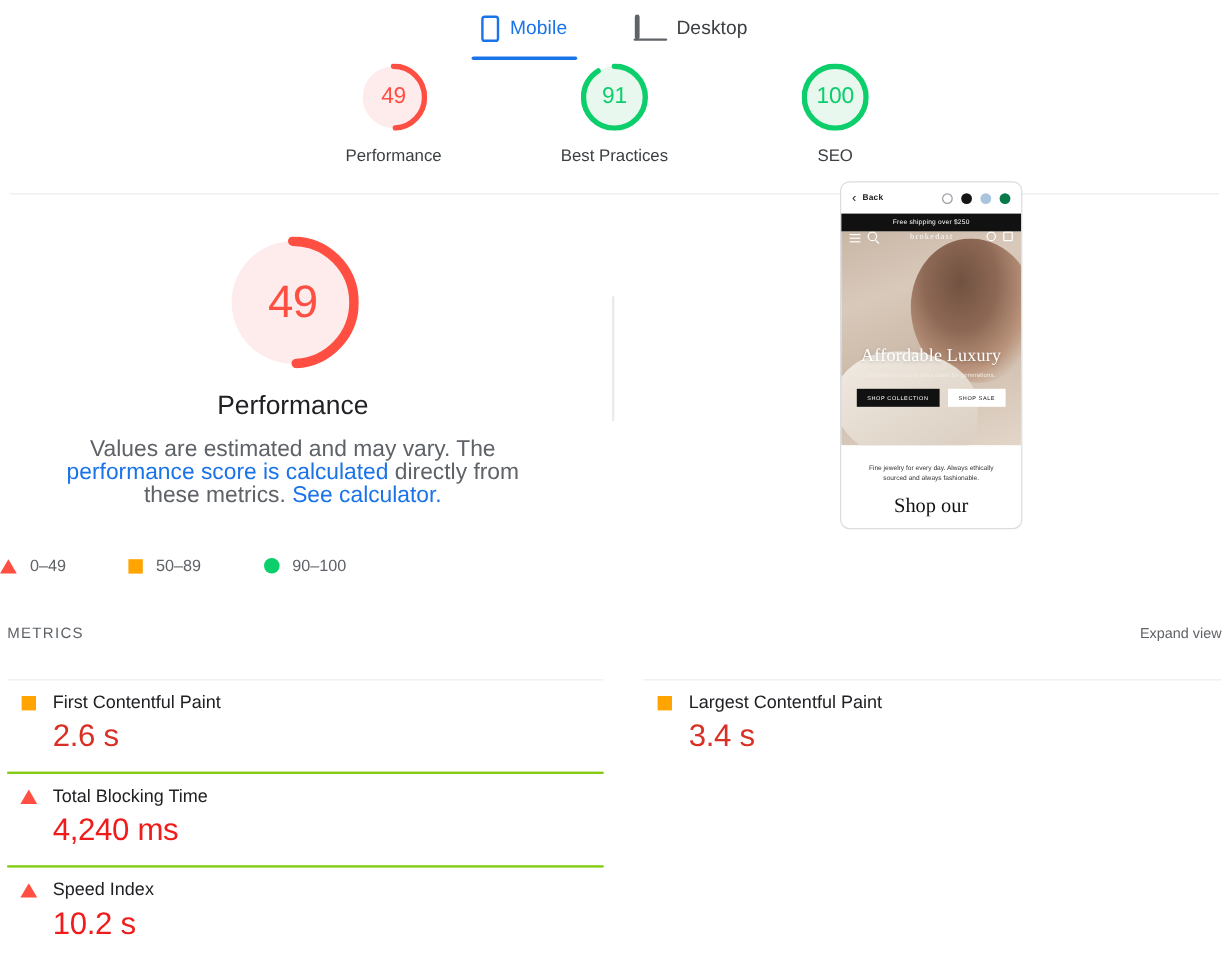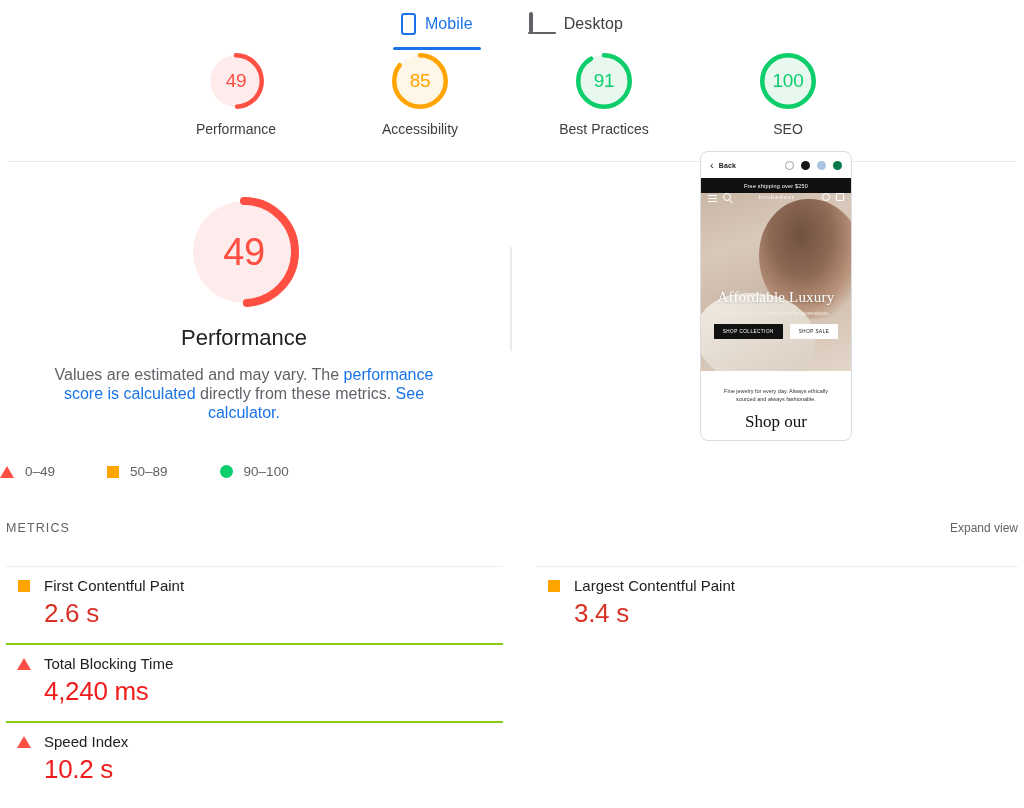--- a/index.html
+++ b/index.html
@@ -59,21 +59,21 @@
 
   .big-gauge-block { position: absolute; left: 0; top: 46px; width: 488px; text-align:center; }
   .gauge-lg { position: relative; width: 110px; height: 110px; margin: 0 auto; }
   .gauge-lg svg { position:absolute; inset:0; transform: rotate(-90deg); }
   .gauge-lg .num {
     position:absolute; inset:0; display:flex; align-items:center; justify-content:center;
     font-size: 38px; letter-spacing: -0.5px;
   }
   .big-caption { margin-top: 18px; font-size: 22px; color: #202124; }
   .disclaimer {
-    margin: 14px auto 0; width: 420px; font-size: 16px; line-height: 19px;
+    margin: 14px auto 0; width: 420px; font-size: 19px; line-height: 19px;
     color: #5f6368; 
   }
   .disclaimer a { color: #1a73e8; text-decoration: none; }
 
   .legend { display:flex; justify-content:flex-start; gap: 52px; margin-top: 42px; }
   .legend-item { display:flex; align-items:center; gap: 11px; font-size: 13.5px; color:#5f6368; }
   .sw-tri { width:0;height:0;border-left:7px solid transparent;border-right:7px solid transparent;border-bottom:12px solid #ff4e42;}
   .sw-sq { width:12px;height:12px;background:#ffa400;}
   .sw-cir { width:13px;height:13px;border-radius:50%;background:#0cce6b;}
 
@@ -194,30 +194,20 @@
             <circle cx="28" cy="28" r="25.75" fill="#fdeceb" stroke="none"></circle>
             <circle cx="28" cy="28" r="25.75" fill="none" stroke="#ff4e42" stroke-width="4.5" stroke-linecap="round" stroke-dasharray="79.27809061333842 161.79202165987434"></circle>
           </svg>
         <span class="num" style="color: rgb(255, 78, 66);">49</span>
       </div>
       <div class="gauge-caption">Performance</div>
     </div>
     <div class="gauge-item">
       <div class="gauge-sm">
         <svg viewBox="0 0 56 56">
-            <circle cx="28" cy="28" r="25.75" fill="#fef6e7" stroke="none"></circle>
-            <circle cx="28" cy="28" r="25.75" fill="none" stroke="#ffa400" stroke-width="4.5" stroke-linecap="round" stroke-dasharray="137.52321841089318 161.79202165987434"></circle>
-          </svg>
-        <span class="num" style="color: rgb(255, 164, 0);">85</span>
-      </div>
-      <div class="gauge-caption">Accessibility</div>
-    </div>
-    <div class="gauge-item">
-      <div class="gauge-sm">
-        <svg viewBox="0 0 56 56">
             <circle cx="28" cy="28" r="25.75" fill="#e9f8ef" stroke="none"></circle>
             <circle cx="28" cy="28" r="25.75" fill="none" stroke="#0cce6b" stroke-width="4.5" stroke-linecap="round" stroke-dasharray="147.23073971048566 161.79202165987434"></circle>
           </svg>
         <span class="num" style="color: rgb(12, 206, 107);">91</span>
       </div>
       <div class="gauge-caption">Best Practices</div>
     </div>
     <div class="gauge-item">
       <div class="gauge-sm">
         <svg viewBox="0 0 56 56">

